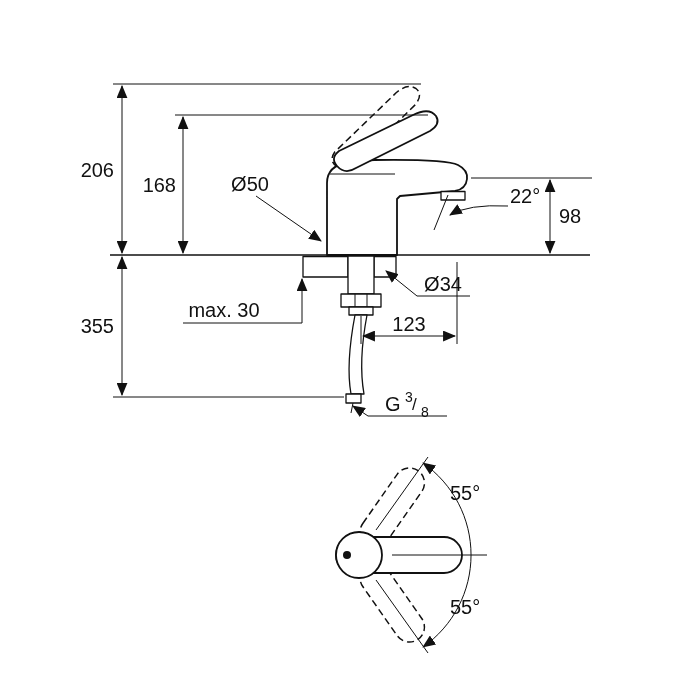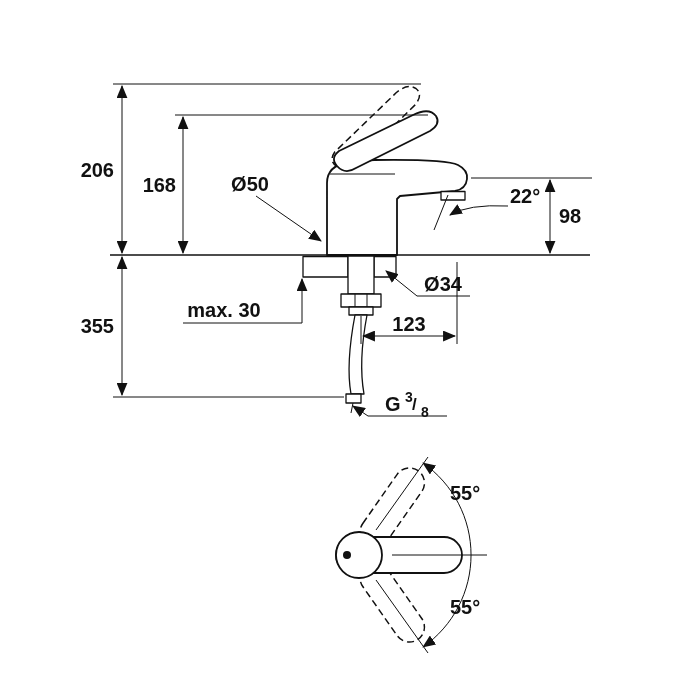--- a/index.html
+++ b/index.html
@@ -1,20 +1,19 @@
 <!DOCTYPE html>
 <html><head>
 <meta charset="utf-8">
 <style>
   html, body { margin: 0; padding: 0; background: #ffffff; }
   .stage {
     width: 700px; height: 700px; position: relative;
     background: #ffffff; overflow: hidden;
     font-family: "Liberation Sans", sans-serif;
-    font-weight: bold;
   }
   svg { display: block; }
   svg text {
     font-family: "Liberation Sans", sans-serif;
     fill: #111111;
     font-size: 20px;
   }
   svg text.small { font-size: 14px; }
   svg text.mid { font-size: 17px; }
   .obj  { stroke: #111111; stroke-width: 1.8; fill: #ffffff; stroke-linejoin: round; }

